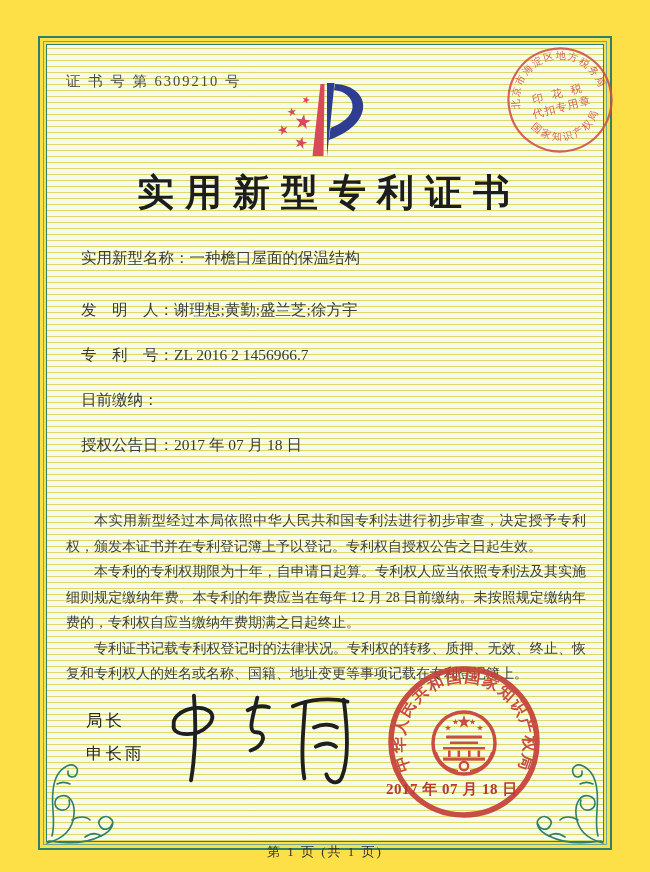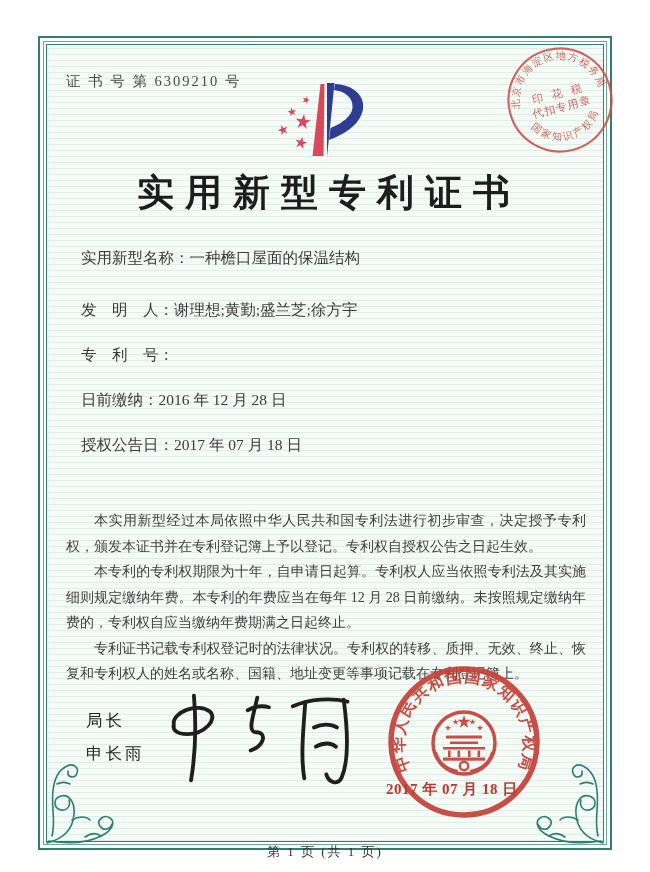--- a/index.html
+++ b/index.html
@@ -1,19 +1,19 @@
 <!DOCTYPE html>
 <html><head>
 <meta charset="utf-8">
 <style>
   * { margin:0; padding:0; box-sizing:border-box; }
   html,body { background:#e9e9e7; }
   .page {
     position:relative; width:650px; height:872px; margin:0 auto;
-    background:#ffffff; overflow:hidden;
+    background:#fde047; overflow:hidden;
     font-family:"Liberation Serif","DejaVu Serif",serif;
     color:#3d3d3d;
   }
   
   .frame-outer { position:absolute; top:36px; left:38px; right:38px; bottom:22px;
     border:2px solid #2e7f6e; }
   .frame-mid { position:absolute; inset:3px; border:1px solid #6aa998; }
   .frame-inner { position:absolute; inset:2px; border:1px solid #2e7f6e;
     background:
       repeating-linear-gradient(0deg,
@@ -112,24 +112,24 @@
     <div class="field-row">
       <span class="field-label">实用新型名称：</span>
       <span class="field-value">一种檐口屋面的保温结构</span>
     </div>
     <div class="field-row">
       <span class="field-label">发　明　人：</span>
       <span class="field-value">谢理想;黄勤;盛兰芝;徐方宇</span>
     </div>
     <div class="field-row">
       <span class="field-label">专　利　号：</span>
+      <span class="field-value">ZL 2016 2 1456966.7</span>
     </div>
     <div class="field-row">
       <span class="field-label">日前缴纳：</span>
-      <span class="field-value">2016 年 12 月 28 日</span>
     </div>
     <div class="field-row">
       <span class="field-label">授权公告日：</span>
       <span class="field-value">2017 年 07 月 18 日</span>
     </div>
   </div>
 
   <div class="paras">
     <p>本实用新型经过本局依照中华人民共和国专利法进行初步审查，决定授予专利权，颁发本证书并在专利登记簿上予以登记。专利权自授权公告之日起生效。</p>
     <p>本专利的专利权期限为十年，自申请日起算。专利权人应当依照专利法及其实施细则规定缴纳年费。本专利的年费应当在每年 12 月 28 日前缴纳。未按照规定缴纳年费的，专利权自应当缴纳年费期满之日起终止。</p>

